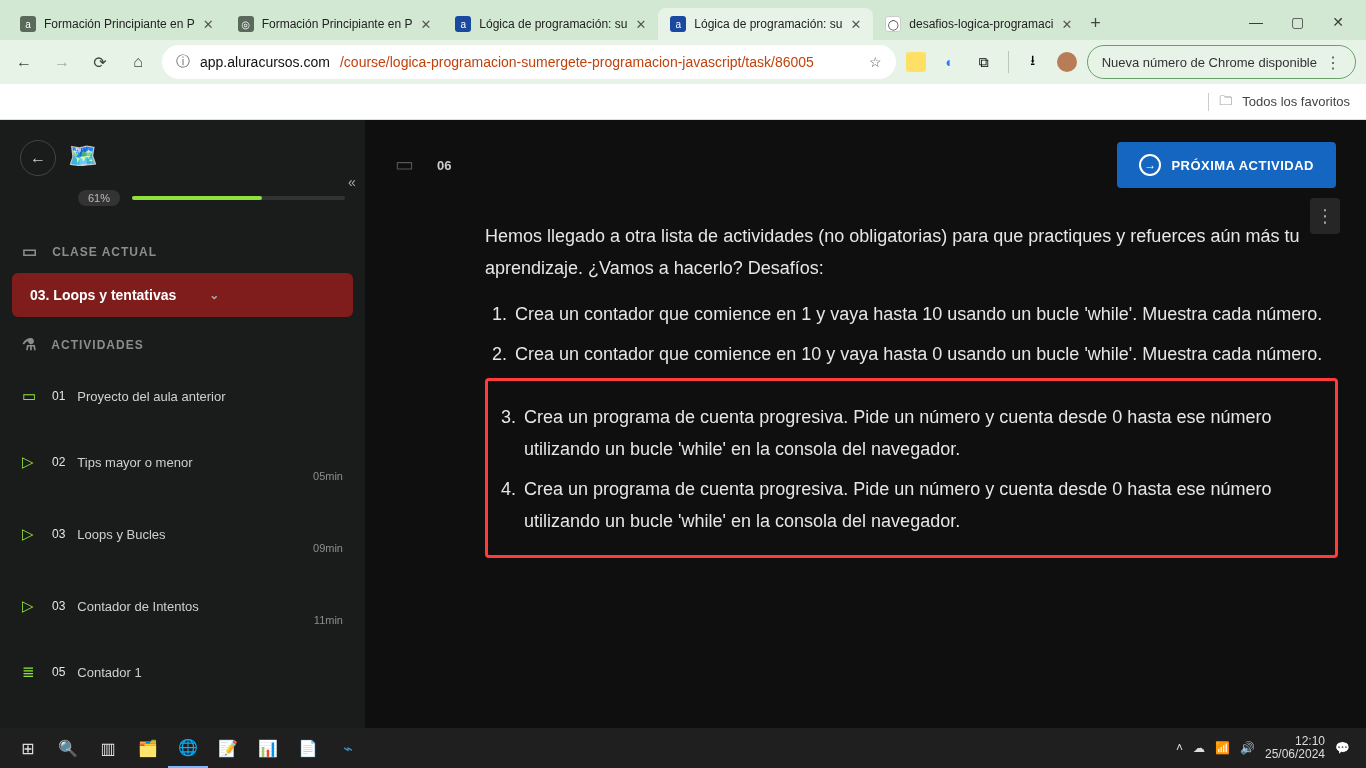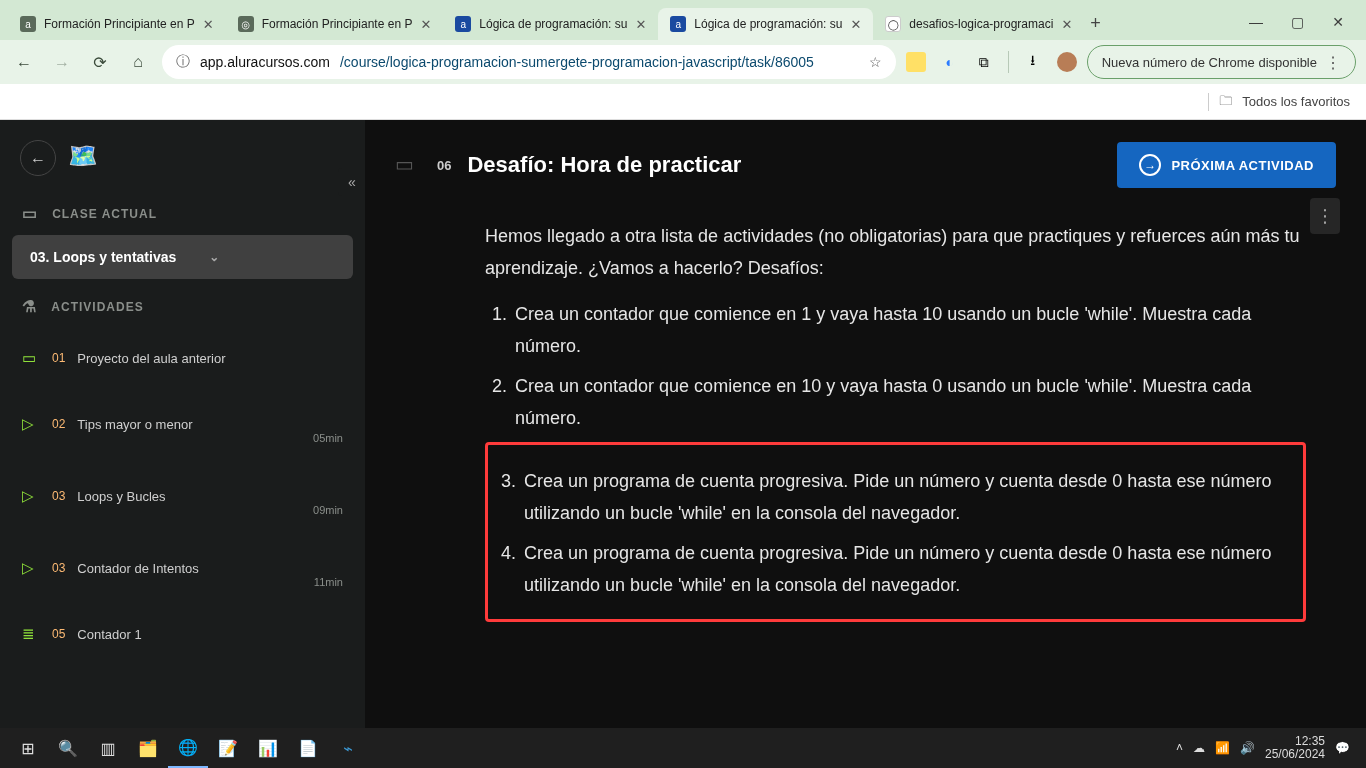--- a/index.html
+++ b/index.html
@@ -45,39 +45,39 @@
 .collapse { position:absolute; right:-1px; top:48px; width:28px; height:28px; background:#1a1c1c; border-radius:4px 0 0 4px; display:flex; align-items:center; justify-content:center; color:#aaa; font-size:14px; }
 
 .progress-row { display:flex; align-items:center; gap:12px; padding:4px 20px 18px 78px; }
 .pct { background:#333; color:#bbb; font-size:11px; padding:2px 10px; border-radius:10px; }
 .pbar { flex:1; height:4px; background:#333; border-radius:2px; position:relative; }
 .pbar::after { content:""; position:absolute; left:0; top:0; height:100%; width:61%; background:#8fe03a; border-radius:2px; }
 
 .sec-label { display:flex; align-items:center; gap:14px; padding:18px 22px 12px 22px; color:#8a8e8a; font-size:12px; letter-spacing:1px; font-weight:700; }
 .sec-label .ico { font-size:16px; color:#8a8e8a; }
 
-.class-row { background:#404040; margin:0 12px; border-radius:6px; padding:14px 18px; display:flex; align-items:center; color:#fff; font-size:14px; font-weight:600;gap:33px; }
+.class-row { background:#7f1d1d; margin:0 12px; border-radius:6px; padding:14px 18px; display:flex; align-items:center; color:#fff; font-size:14px; font-weight:600;gap:33px; }
 .class-row .chev { color:#aaa; font-size:12px; }
 
 .act-item { display:flex; align-items:center; gap:12px; padding:16px 22px; font-size:13px; color:#cfcfcf; }
 .act-item .aico { width:18px; font-size:15px; color:#8fe03a; }
-.act-item .num { color:#fdba74; font-size:12px; }
+.act-item .num { color:#e5e5e5; font-size:12px; }
 .act-item .dur { margin-left:auto; color:#8a8e8a; font-size:11px;margin-top:28px; }
 
 
 .main { flex:1; background:#0f0f0f; color:#eee; position:relative; display:flex; flex-direction:column; }
 .main-head { display:flex; align-items:center; gap:16px; padding:22px 30px; }
 .head-ico { width:26px; height:26px; color:#555; font-size:20px; }
 .head-num { color:#ccc; font-size:13px; font-weight:700; }
 .head-title { color:#fff; font-size:22px; font-weight:800; }
 .next-btn { margin-left:auto; background:#1566c0; color:#fff; font-size:13px; font-weight:700; letter-spacing:.5px; padding:12px 22px; border-radius:4px; display:flex; align-items:center; gap:10px; }
 .next-btn .arr { width:22px; height:22px; border:2px solid #fff; border-radius:50%; display:flex; align-items:center; justify-content:center; font-size:12px; }
 .kebab { position:absolute; right:26px; top:78px; width:30px; height:36px; background:#262626; border-radius:4px; display:flex; align-items:center; justify-content:center; color:#aaa; font-size:18px; }
 
-.content { padding:10px 60px 30px 120px; font-family:Georgia, 'Times New Roman', serif; font-size:18px; line-height:1.78; color:#e6e6e6; overflow:hidden; }
+.content { padding:10px 28px 30px 120px; font-family:Georgia, 'Times New Roman', serif; font-size:18px; line-height:1.78; color:#e6e6e6; overflow:hidden; }
 .content p { margin-bottom:6px; }
 .content ol { list-style:none; margin-top:14px; }
 .content li { display:flex; gap:8px; margin-bottom:8px; }
 .content li .n { min-width:22px; text-align:right; }
 .hlbox { border:3px solid #ff3b3b; border-radius:4px; padding:6px 10px 10px 6px; margin-top:8px; }
 .hlbox li { margin-bottom:8px; }
 
 
 .taskbar { position:fixed; bottom:0; left:0; right:0; height:40px; background:#1f1f1f; display:flex; align-items:center; padding:0 8px; color:#fff; }
 .taskbar .tb { width:40px; height:40px; display:flex; align-items:center; justify-content:center; font-size:16px; color:#ddd; }
@@ -123,21 +123,21 @@
 </div>
 
 <div class="toolbar">
   <div class="tbtn">←</div>
   <div class="tbtn" style="opacity:.4">→</div>
   <div class="tbtn">⟳</div>
   <div class="tbtn">⌂</div>
   <div class="omnibox">
     <span style="color:#666">ⓘ</span>
     <span style="color:#111">app.aluracursos.com</span>
-      <span style="color:#0c4a6e">/course/logica-programacion-sumergete-programacion-javascript/task/86005</span>
+      <span style="color:#c2410c">/course/logica-programacion-sumergete-programacion-javascript/task/86005</span>
     <span class="star">☆</span>
   </div>
   <div class="ext-icons">
     <span style="background:#ffe066;border-radius:3px">&nbsp;</span>
     <span style="color:#2b7bff">◐</span>
     <span>⧉</span>
     <span style="width:1px;height:22px;background:#b7c9b7"></span>
     <span>⭳</span>
     <span class="avatar"></span>
   </div>
@@ -156,20 +156,24 @@
 </div>
 
 <div class="app">
 
   <div class="sidebar">
     <div class="collapse">«</div>
     <div class="side-head">
       <div class="back-circle">←</div>
       <div class="book-ico">🗺️</div>
     </div>
+    <div class="progress-row">
+      <div class="pct">61%</div>
+      <div class="pbar"></div>
+    </div>
 
     <div class="sec-label">
       <span class="ico">▭</span>
       <span>CLASE ACTUAL</span>
     </div>
     <div class="class-row">
       <span>03. Loops y tentativas</span>
       <span class="chev">⌄</span>
     </div>
 
@@ -207,21 +211,20 @@
       <span class="num">05</span>
       <span>Contador 1</span>
       <span class="dur"></span>
     </div>
   </div>
 
   <div class="main">
     <div class="main-head">
       <span class="head-ico">▭</span>
       <span class="head-num">06</span>
-      <span class="head-title">Desafío: Hora de practicar</span>
       <div class="next-btn">
         <span class="arr">→</span>
         <span>PRÓXIMA ACTIVIDAD</span>
       </div>
     </div>
     <div class="kebab">⋮</div>
 
     <div class="content">
       <p>Hemos llegado a otra lista de actividades (no obligatorias) para que practiques y refuerces aún más tu aprendizaje. ¿Vamos a hacerlo? Desafíos:</p>
       <ol>
@@ -259,18 +262,18 @@
   <div class="tb">📝</div>
   <div class="tb">📊</div>
   <div class="tb">📄</div>
   <div class="tb" style="color:#3c99d4">⌁</div>
   <div class="tray">
     <span>˄</span>
     <span>☁</span>
     <span>📶</span>
     <span>🔊</span>
     <div class="clock">
-      <div>12:35</div>
+      <div>12:10</div>
       <div>25/06/2024</div>
     </div>
     <span>💬</span>
   </div>
 </div>
 
 </body></html>

